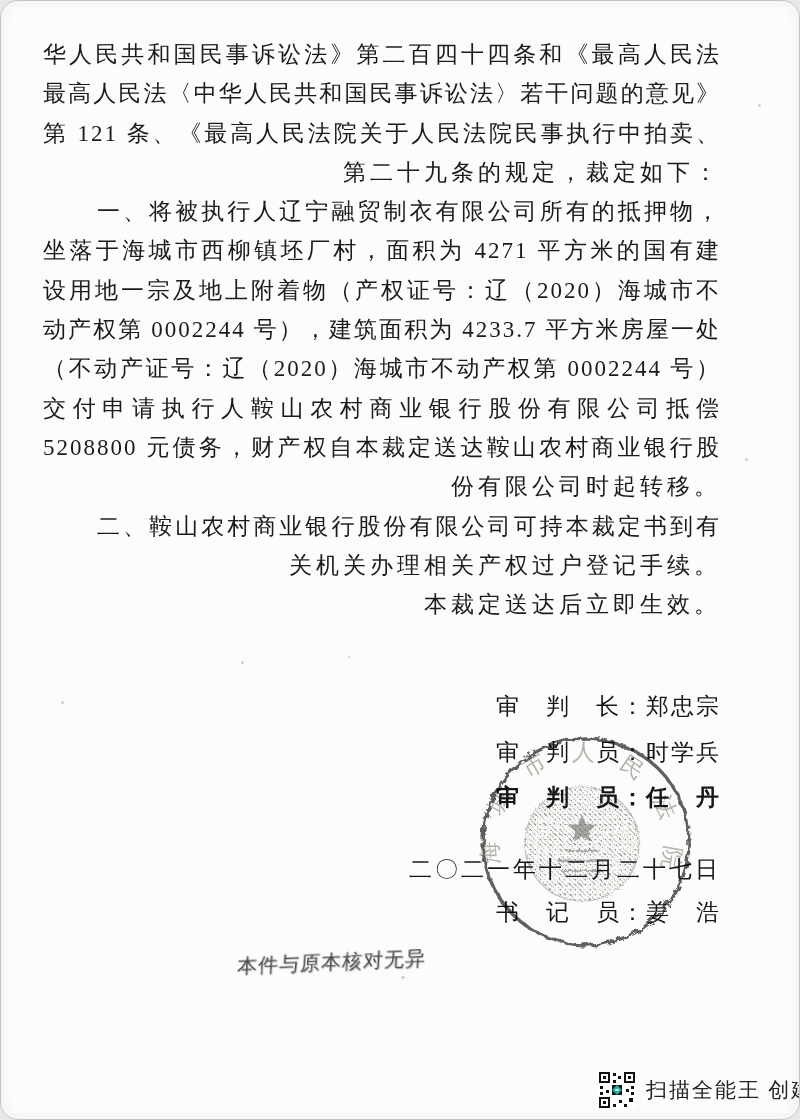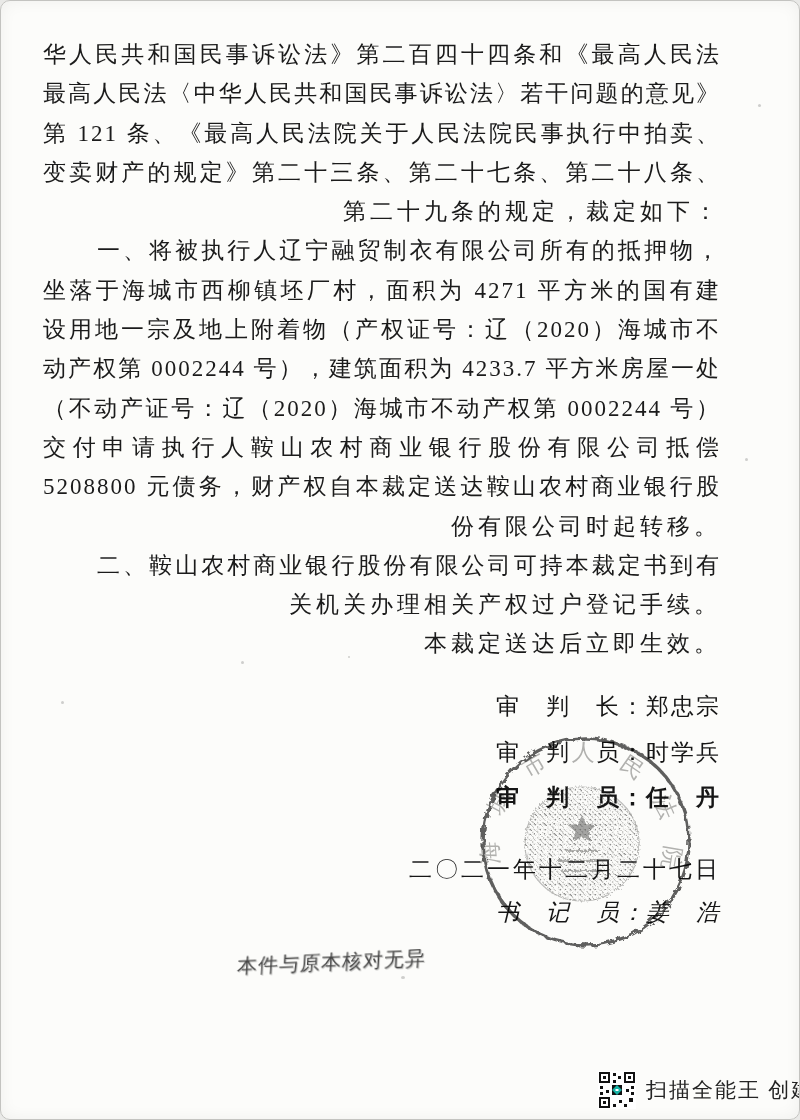--- a/index.html
+++ b/index.html
@@ -3,21 +3,21 @@
 <meta charset="utf-8">
 <style>
   html,body{margin:0;padding:0;}
   body{
     width:800px;height:1120px;position:relative;background:#e9e9e7;
     font-family:"Liberation Serif","DejaVu Serif",serif;
     overflow:hidden;
   }
   .page{
     position:absolute;inset:0;background:#fcfcfa;
-    border:1px solid #c3c3c0;border-radius:10px;box-sizing:border-box;
+    border:1px solid #c3c3c0;border-radius:18px;box-sizing:border-box;
     box-shadow:inset 0 0 16px rgba(0,0,0,.055);
     overflow:hidden;
   }
   
   .body-text{
     position:absolute;left:42px;top:34px;width:678px;
     font-size:23px;color:#1b1b1b;
   }
   .line{
     height:39.3px;line-height:39.3px;letter-spacing:2px;
@@ -28,21 +28,21 @@
   .line.ind{text-indent:54px;}
   
   .sig{
     position:absolute;top:690px;right:78px;
     display:flex;flex-direction:column;align-items:flex-end;
     font-size:23px;color:#161616;letter-spacing:2px;line-height:31px;text-align:center;
   }
   .sig .s2{margin-top:15px;}
   .sig .s3{margin-top:14px;font-weight:bold;}
   .sig .sdate{margin-top:41px;letter-spacing:3px;}
-  .sig .s5{margin-top:12px;font-style:italic;}
+  .sig .s5{margin-top:12px;}
   
   .seal{
     position:absolute;left:468px;top:722px;width:234px;height:240px;
     mix-blend-mode:multiply;pointer-events:none;
   }
   
   .verify{
     position:absolute;left:236px;top:948px;
     font-size:20px;color:#1f1f1f;opacity:.82;letter-spacing:1px;
     transform:rotate(-2.5deg) skewX(-6deg);
@@ -64,21 +64,20 @@
 </style>
 </head>
 <body>
 
 <div class="page">
 
   <div class="body-text">
       <div class="line">华人民共和国民事诉讼法》第二百四十四条和《最高人民法</div>
       <div class="line">最高人民法〈中华人民共和国民事诉讼法〉若干问题的意见》</div>
       <div class="line">第 121 条、《最高人民法院关于人民法院民事执行中拍卖、</div>
-      <div class="line">变卖财产的规定》第二十三条、第二十七条、第二十八条、</div>
       <div class="line no-j">第二十九条的规定，裁定如下：</div>
       <div class="line ind">一、将被执行人辽宁融贸制衣有限公司所有的抵押物，</div>
       <div class="line">坐落于海城市西柳镇坯厂村，面积为 4271 平方米的国有建</div>
       <div class="line">设用地一宗及地上附着物（产权证号：辽（2020）海城市不</div>
       <div class="line">动产权第 0002244 号），建筑面积为 4233.7 平方米房屋一处</div>
       <div class="line">（不动产证号：辽（2020）海城市不动产权第 0002244 号）</div>
       <div class="line">交付申请执行人鞍山农村商业银行股份有限公司抵偿</div>
       <div class="line">5208800 元债务，财产权自本裁定送达鞍山农村商业银行股</div>
       <div class="line no-j">份有限公司时起转移。</div>
       <div class="line ind">二、鞍山农村商业银行股份有限公司可持本裁定书到有</div>

